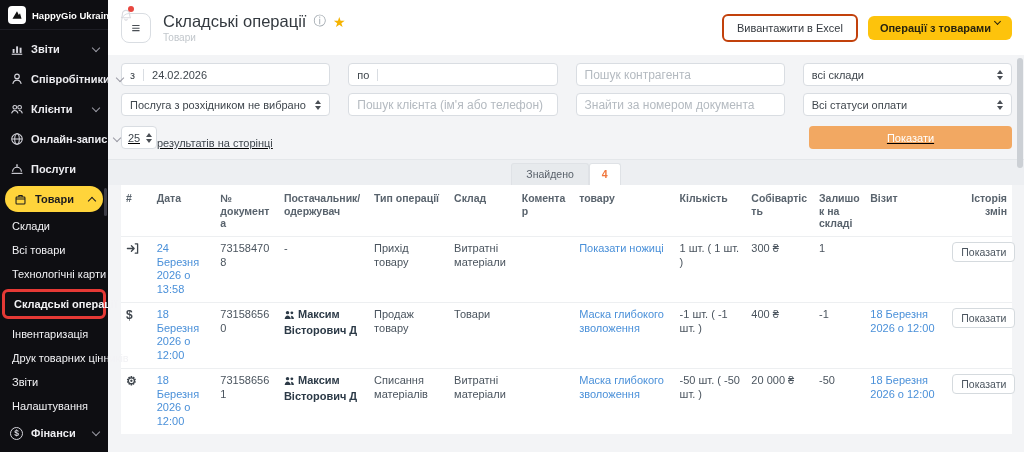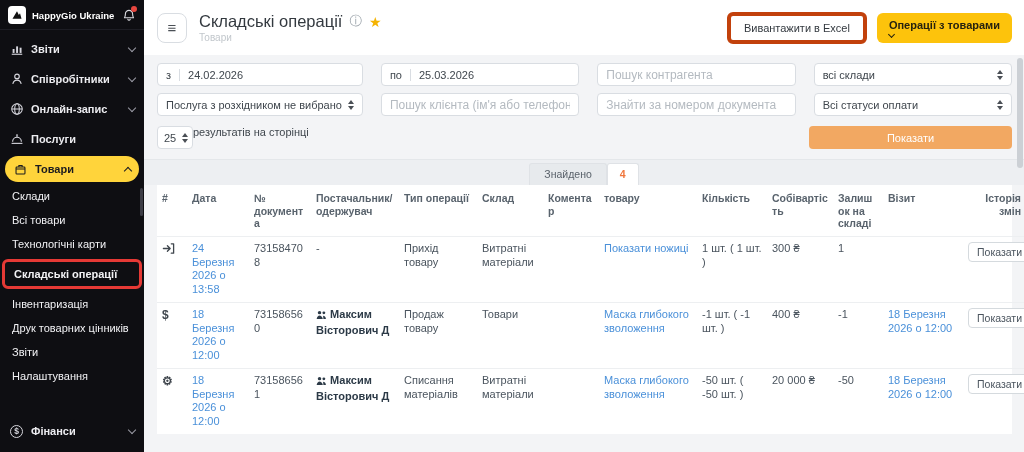--- a/index.html
+++ b/index.html
@@ -1,20 +1,20 @@
 <!DOCTYPE html>
 <html><head>
 <meta charset="utf-8">
 <style>
   * { margin:0; padding:0; box-sizing:border-box; }
   html,body { width:1024px; height:452px; overflow:hidden; font-family:"Liberation Sans", sans-serif; }
   .app { display:flex; width:1024px; height:452px; background:#f3f4f6; position:relative; }
 
   
-  .sidebar { width:144px; background:#0e0e12; color:#ececf0; display:flex; flex-direction:column; flex-shrink:0; position:relative; }
+  .sidebar { width:108px; background:#0e0e12; color:#ececf0; display:flex; flex-direction:column; flex-shrink:0; position:relative; }
   .logo-row { display:flex; align-items:center; gap:6px; padding:6px 8px 5px 8px; border-bottom:1px solid #1d1d24; height:30px; }
   .logo-mark { width:18px; height:18px; background:#fff; border-radius:4px; display:flex; align-items:center; justify-content:center; flex-shrink:0; }
   .brand { font-size:9.5px; font-weight:700; color:#fff; white-space:nowrap; flex:1; }
   .bell-wrap { position:relative; width:13px; height:14px; flex-shrink:0; }
   .bell-dot { position:absolute; top:-2px; right:-1px; width:6px; height:6px; background:#e8473f; border-radius:50%; }
   .menu { padding-top:4px; display:flex; flex-direction:column; flex:1; }
   .s-item { display:flex; align-items:center; gap:7px; height:30px; padding:0 9px; font-size:11px; font-weight:600; cursor:pointer; }
   .s-item .s-label { flex:1; white-space:nowrap; }
   .s-ico { width:15px; height:15px; display:flex; align-items:center; justify-content:center; flex-shrink:0; }
   .chev { width:6px; height:6px; border-right:1.5px solid #9a9aa4; border-bottom:1.5px solid #9a9aa4; transform:rotate(45deg); margin-top:-3px; flex-shrink:0; }
@@ -31,36 +31,36 @@
 
   .topbar { background:#fff; height:55px; display:flex; align-items:center; gap:12px; padding:0 12px 0 13px; flex-shrink:0; }
   .burger { width:30px; height:30px; border:1px solid #d9dde2; border-radius:8px; background:#fff; display:flex; align-items:center; justify-content:center; font-size:15px; color:#4a4f55; cursor:pointer; }
   .title-wrap { display:flex; flex-direction:column; }
   .title-row { display:flex; align-items:center; gap:7px; }
   .page-title { font-size:16.5px; font-weight:500; color:#33393f; }
   .info-ic { font-size:12.5px; color:#9aa2a9; cursor:pointer; }
   .star-ic { font-size:14px; color:#f5b301; cursor:pointer; }
   .subtitle { font-size:10px; color:#c2c7cc; margin-top:1px; }
   .topbar-actions { margin-left:auto; display:flex; gap:10px; align-items:center; }
-  .btn-white { background:#fff; border:4px solid #c2410c; border-radius:6px; font-size:11px; color:#33393f; padding:6px 13px; cursor:pointer; font-family:inherit; }
-  .btn-yellow { background:#fdc30c; border:none; border-radius:6px; font-size:11px; font-weight:600; color:#26220f; padding:6px 12px; cursor:pointer; display:flex; align-items:flex-start; gap:4px; font-family:inherit;flex-direction:column; }
+  .btn-white { background:#fff; border:2px solid #c2410c; border-radius:6px; font-size:11px; color:#33393f; padding:6px 13px; cursor:pointer; font-family:inherit; }
+  .btn-yellow { background:#fdc30c; border:none; border-radius:6px; font-size:11px; font-weight:600; color:#26220f; padding:6px 12px; cursor:pointer; display:flex; align-items:flex-start; gap:4px; font-family:inherit; }
   .chev-sm { width:5px; height:5px; border-right:1.5px solid #26220f; border-bottom:1.5px solid #26220f; transform:rotate(45deg); margin-top:-3px; }
 
   .filters { display:grid; grid-template-columns:repeat(4,1fr); column-gap:18px; row-gap:7px; padding:8px 12px 0 13px; }
   .field { height:23px; background:#fff; border:1px solid #d9dde2; border-radius:4px; display:flex; align-items:center; font-size:11px; color:#3f464d; padding:0 8px; cursor:pointer; }
   .field .prefix { border-right:1px solid #d9dde2; padding-right:8px; margin-right:8px; color:#3f464d; }
   .field .val { flex:1; white-space:nowrap; overflow:hidden; }
   .field input { border:none; outline:none; width:100%; font-size:12px; color:#3f464d; font-family:Liberation Sans, sans-serif; background:transparent; }
   .field input::placeholder { color:#b4bac0; }
   .updown { display:flex; flex-direction:column; gap:2px; align-items:center; margin-left:6px; }
   .updown i { display:block; width:0; height:0; border-left:3px solid transparent; border-right:3px solid transparent; }
   .updown .u { border-bottom:4px solid #4a4f55; }
   .updown .d { border-top:4px solid #4a4f55; }
 
-  .results-row { display:flex; align-items:flex-start; padding:10px 12px 0 13px; }
+  .results-row { display:flex; align-items:flex-end; padding:10px 12px 0 13px;text-decoration:underline; }
   .per-page { width:36px; height:23px; padding:0 4px 0 6px; }
   .per-page .val { font-size:11px; }
   .pp-label { font-size:11px; color:#3f464d; }
   .show-btn { margin-left:auto; width:203px; height:23px; background:#f2a862; border:none; border-radius:4px; color:#fff; font-size:11px; cursor:pointer; font-family:inherit; }
 
   .tabs-strip { margin-top:10px; border-top:1px solid #e4e7ea; background:#edeff2; height:26px; display:flex; justify-content:center; align-items:flex-end; }
   .tab { font-size:10.5px; padding:4px 14px 5px; border:1px solid #dfe2e6; border-bottom:none; background:#e7eaed; color:#5a626b; border-radius:3px 3px 0 0; cursor:pointer; }
   .tab.count { background:#fff; color:#f0763c; font-weight:700; padding:4px 12px 5px; }
 
   .table-card { background:#fff; margin:0 12px 0 13px; }
@@ -116,20 +116,32 @@
               <circle cx="8" cy="5" r="2.6"></circle>
               <path d="M3.2 13.5c.8-2.8 2.6-4.2 4.8-4.2s4 1.4 4.8 4.2"></path>
             </svg>
         </span>
         <span class="s-label">Співробітники</span>
         <span class="chev"></span>
       </div>
       <div class="s-item">
         <span class="s-ico">
           <svg width="14" height="14" viewBox="0 0 16 16" fill="none" stroke="#d5d5dc" stroke-width="1.2">
+              <circle cx="5.5" cy="6" r="2.1"></circle>
+              <circle cx="11" cy="6" r="2.1"></circle>
+              <path d="M1.8 13c.6-2.2 2-3.4 3.7-3.4s3.1 1.2 3.7 3.4"></path>
+              <path d="M10 9.8c1.9-.3 3.5 1 4.1 3.2"></path>
+            </svg>
+        </span>
+        <span class="s-label">Клієнти</span>
+        <span class="chev"></span>
+      </div>
+      <div class="s-item">
+        <span class="s-ico">
+          <svg width="14" height="14" viewBox="0 0 16 16" fill="none" stroke="#d5d5dc" stroke-width="1.2">
               <circle cx="8" cy="8" r="6"></circle>
               <ellipse cx="8" cy="8" rx="2.6" ry="6"></ellipse>
               <path d="M2 8h12"></path>
             </svg>
         </span>
         <span class="s-label">Онлайн-запис</span>
         <span class="chev"></span>
       </div>
       <div class="s-item">
         <span class="s-ico">
@@ -196,21 +208,20 @@
       </div>
     </header>
 
     <section class="filters">
       <div class="field date">
         <span class="prefix">з</span>
         <span class="val">24.02.2026</span>
       </div>
       <div class="field date">
         <span class="prefix">по</span>
-        <span class="val">25.03.2026</span>
       </div>
       <div class="field">
         <input type="text" placeholder="Пошук контрагента" style="">
       </div>
 
       <div class="field select">
         <span class="val">всі склади</span>
         <span class="updown">
             <i class="u"></i>
             <i class="d"></i>

